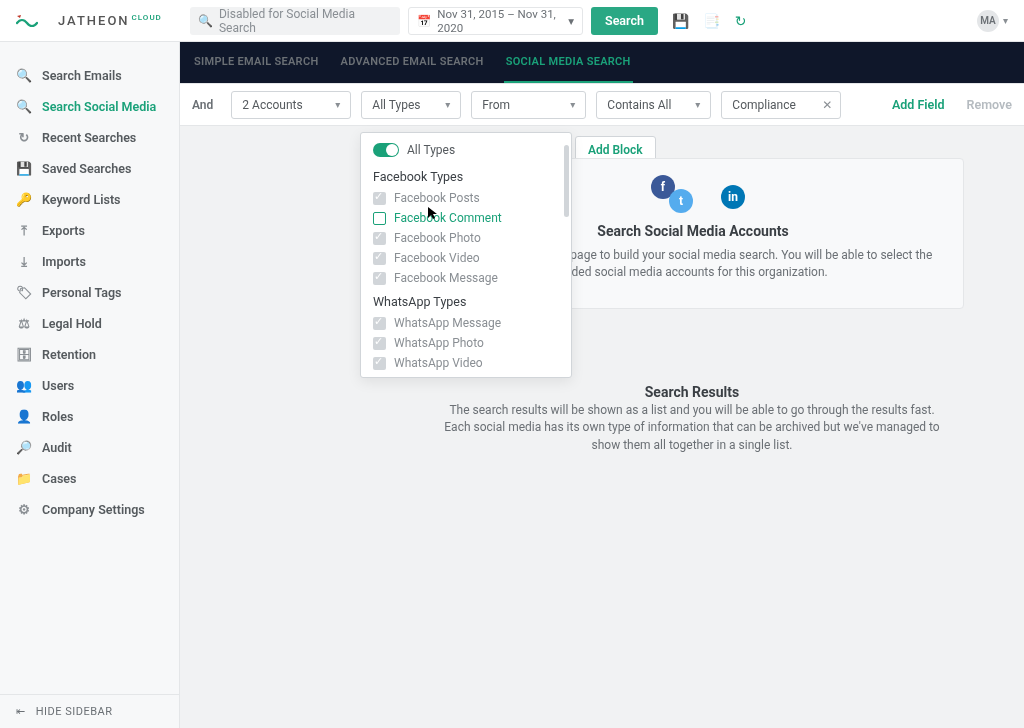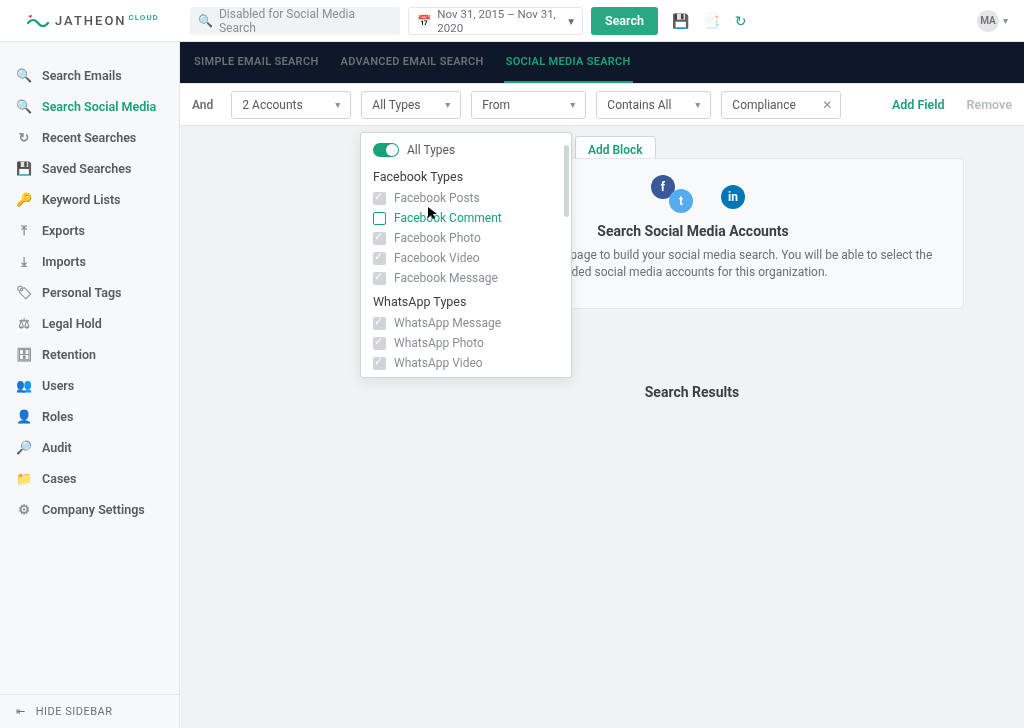--- a/index.html
+++ b/index.html
@@ -10,21 +10,21 @@
     --gray-050: #f7f8f9;
     --gray-100: #f1f2f3;
     --gray-200: #e4e6e8;
     --gray-300: #d1d5d9;
     --gray-500: #8a8f94;
     --gray-600: #6b7075;
     --gray-700: #555a5e;
   }
   
   .topbar { position: absolute; left: 0; top: 0; right: 0; height: 42px; background: #fff; border-bottom: 1px solid var(--gray-200); display: flex; align-items: center; }
-  .logo { width: 180px; padding-left: 27px; display: flex; align-items: center; gap: 6px; }
+  .logo { width: 180px; padding-left: 16px; display: flex; align-items: center; gap: 20px; }
   .logo svg { flex: none; }
   .logo-text { font-size: 13px; letter-spacing: 2px; color: #555; font-weight: 500;}
   .logo-text .cloud { font-size: 8px; color: var(--teal); letter-spacing: 1px; vertical-align: top; margin-left: 2px;}
   .search-disabled { margin-left: 10px; width: 210px; height: 28px; background: var(--gray-100); border-radius: 3px; display: flex; align-items: center; padding: 0 8px; color: var(--gray-500); font-size: 12px; gap: 6px;}
   .date-pick { margin-left: 8px; width: 175px; height: 28px; border: 1px solid var(--gray-200); border-radius: 3px; display: flex; align-items: center; padding: 0 8px; color: var(--gray-600); font-size: 11.5px; gap: 6px; justify-content: space-between;}
   .search-btn { margin-left: 8px; height: 28px; padding: 0 14px; background: var(--teal-btn); color: #fff; border: none; border-radius: 3px; font-size: 12.5px; font-weight: 600; cursor: pointer; }
   .top-icons { margin-left: 14px; display: flex; gap: 14px; align-items: center; color: var(--gray-500);}
   .top-icons span { cursor: pointer; font-size: 14px; }
   .avatar-wrap { margin-left: auto; margin-right: 16px; display:flex; align-items:center; gap:4px; }
   .avatar { width: 22px; height: 22px; border-radius: 50%; background: var(--gray-200); color: var(--gray-600); font-size: 10px; font-weight: 600; display:flex; align-items:center; justify-content:center; }
@@ -236,20 +236,21 @@
         <div class="soc fb">f</div>
         <div class="soc tw">t</div>
         <div class="soc li">in</div>
       </div>
       <h3>Search Social Media Accounts</h3>
       <p>Use the header of the page to build your social media search. You will be able to select the added social media accounts for this organization.</p>
     </div>
 
     <div class="results-block">
       <h3>Search Results</h3>
+      <p>The search results will be shown as a list and you will be able to go through the results fast. Each social media has its own type of information that can be archived but we've managed to show them all together in a single list.</p>
     </div>
 
     <div class="dropdown">
       <div class="dd-scroll">
         <div class="dd-head">
           <div class="toggle"></div>
           <span>All Types</span>
         </div>
         <div class="dd-group">Facebook Types</div>
         <div id="fb-list">

